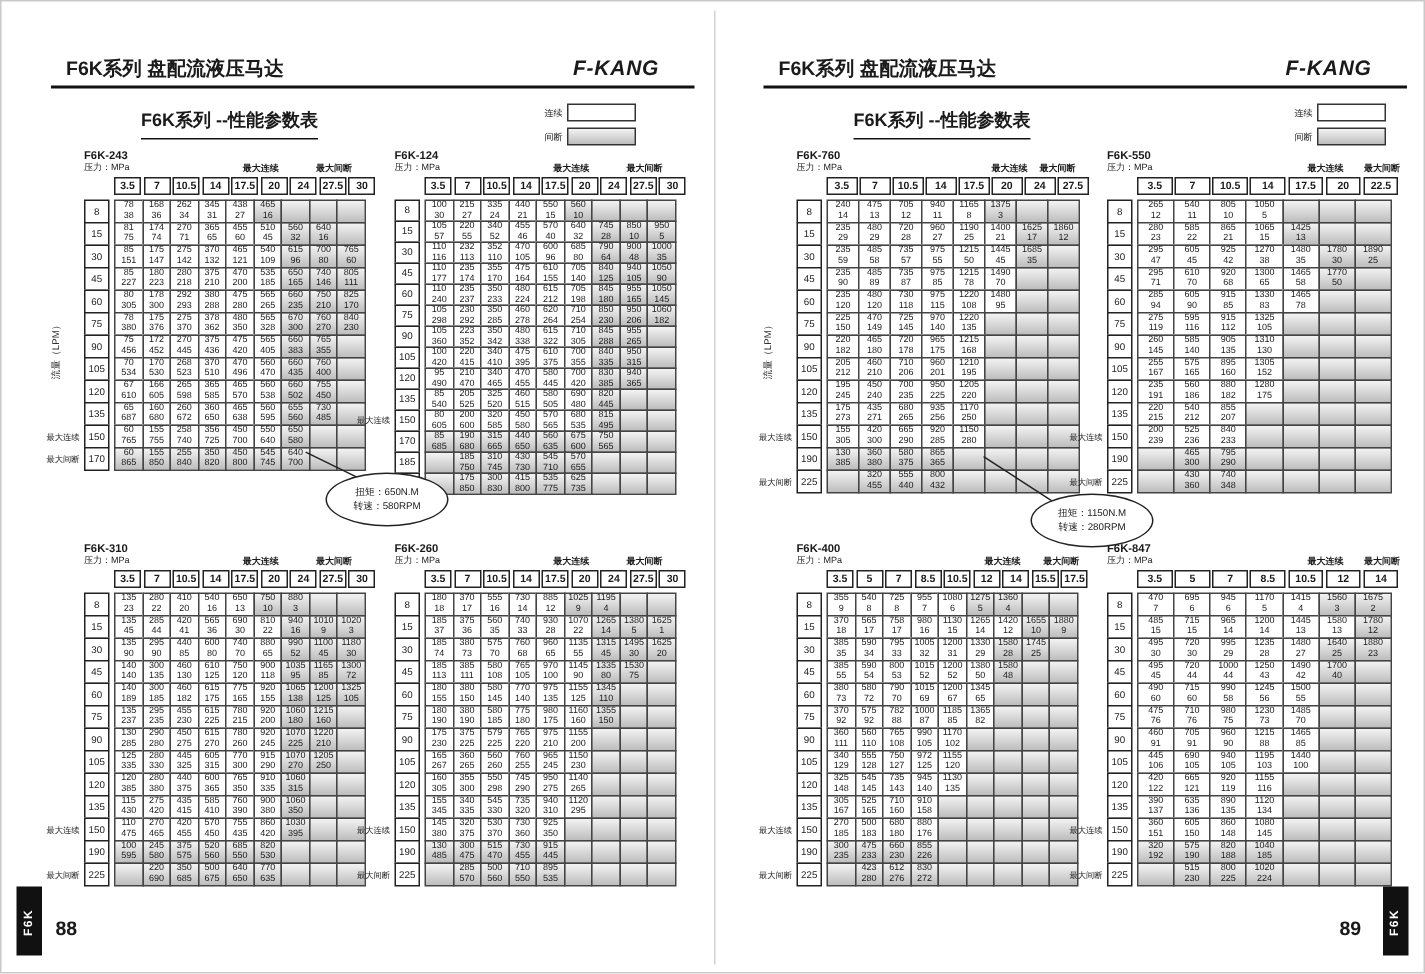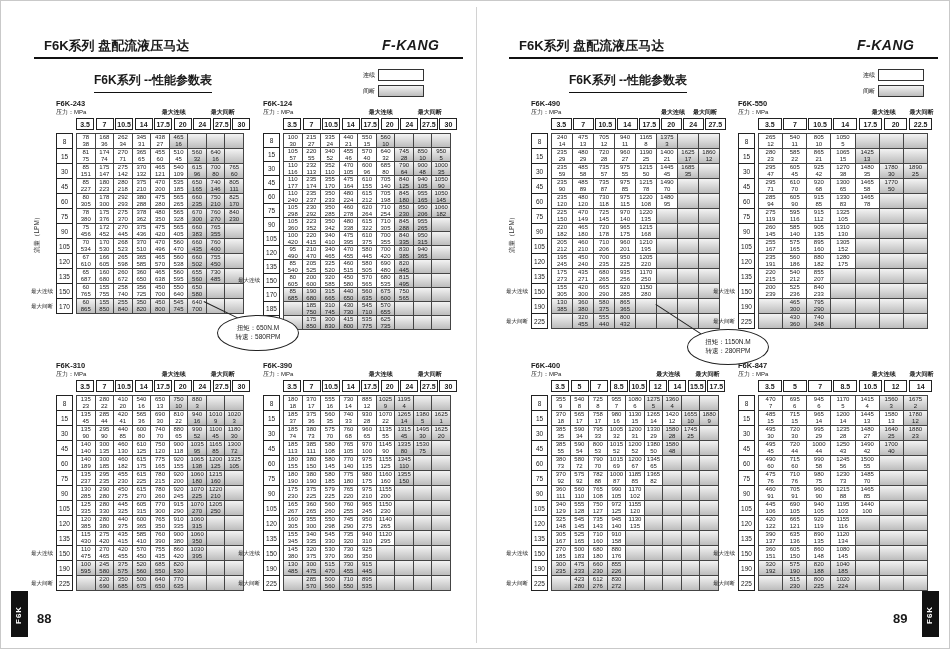--- a/index.html
+++ b/index.html
@@ -1494,21 +1494,21 @@
             <div>770</div>
             <div>635</div>
           </div>
           <div class="bcell gray" style="width: 19.5556px; flex: 0 0 19.5556px; height: 16px;"></div>
           <div class="bcell gray" style="width: 19.5556px; flex: 0 0 19.5556px; height: 16px;"></div>
           <div class="bcell gray" style="width: 19.5556px; flex: 0 0 19.5556px; height: 16px;"></div>
         </div>
       </div>
     </div>
   <div class="tbl" style="left:262px;top:360px;">
-      <div class="tbl-model">F6K-390</div>
+      <div class="tbl-model">F6K-260</div>
       <div class="tbl-pressure">压力：MPa</div>
       <div class="grp" style="left: 98.2222px; width: 39.1111px;">最大连续</div>
       <div class="grp" style="left: 137.333px; width: 58.6667px;">最大间断</div>
       <div class="hdr">
         <div style="width: 20px; flex: 0 0 20px;"></div>
         <div class="hcell" style="width: 18.0556px; flex: 0 0 18.0556px;">3.5</div>
         <div class="hcell" style="width: 18.0556px; flex: 0 0 18.0556px;">7</div>
         <div class="hcell" style="width: 18.0556px; flex: 0 0 18.0556px;">10.5</div>
         <div class="hcell" style="width: 18.0556px; flex: 0 0 18.0556px;">14</div>
         <div class="hcell" style="width: 18.0556px; flex: 0 0 18.0556px;">17.5</div>
@@ -1955,21 +1955,21 @@
     </div>
     <div class="legend-row">
       <span>间断</span>
       <div class="lgbox gray"></div>
     </div>
   </div>
 
   <div class="vlabel" style="left:507px;top:252px;">流量（LPM）</div>
 
   <div class="tbl" style="left:530px;top:98px;">
-      <div class="tbl-model">F6K-490</div>
+      <div class="tbl-model">F6K-760</div>
       <div class="tbl-pressure">压力：MPa</div>
       <div class="grp" style="left: 130px; width: 22px;">最大连续</div>
       <div class="grp" style="left: 152px; width: 44px;">最大间断</div>
       <div class="hdr">
         <div style="width: 20px; flex: 0 0 20px;"></div>
         <div class="hcell" style="width: 20.5px; flex: 0 0 20.5px;">3.5</div>
         <div class="hcell" style="width: 20.5px; flex: 0 0 20.5px;">7</div>
         <div class="hcell" style="width: 20.5px; flex: 0 0 20.5px;">10.5</div>
         <div class="hcell" style="width: 20.5px; flex: 0 0 20.5px;">14</div>
         <div class="hcell" style="width: 20.5px; flex: 0 0 20.5px;">17.5</div>

